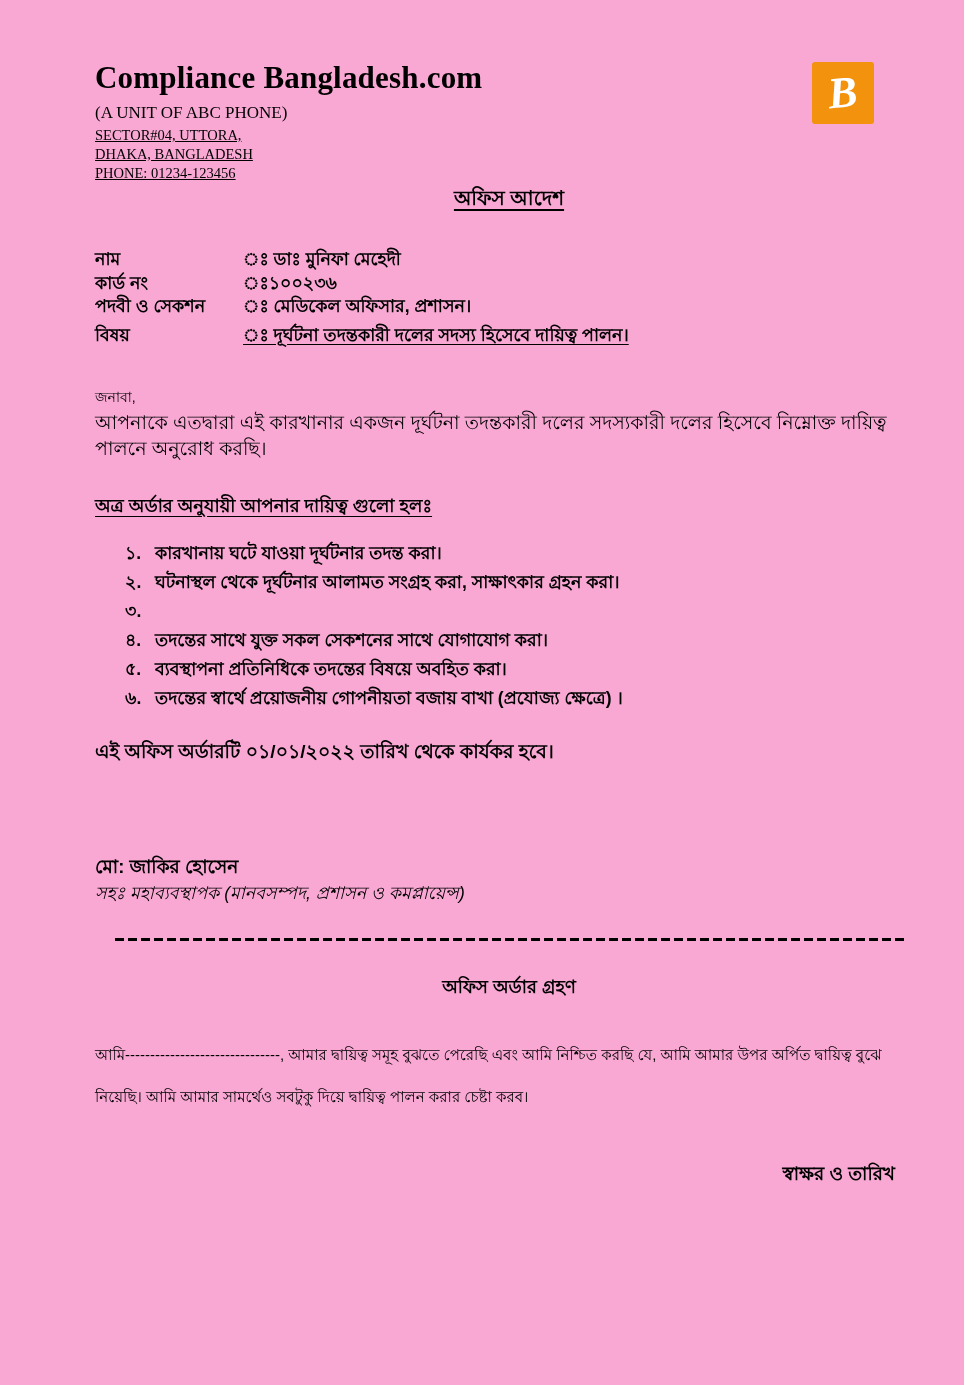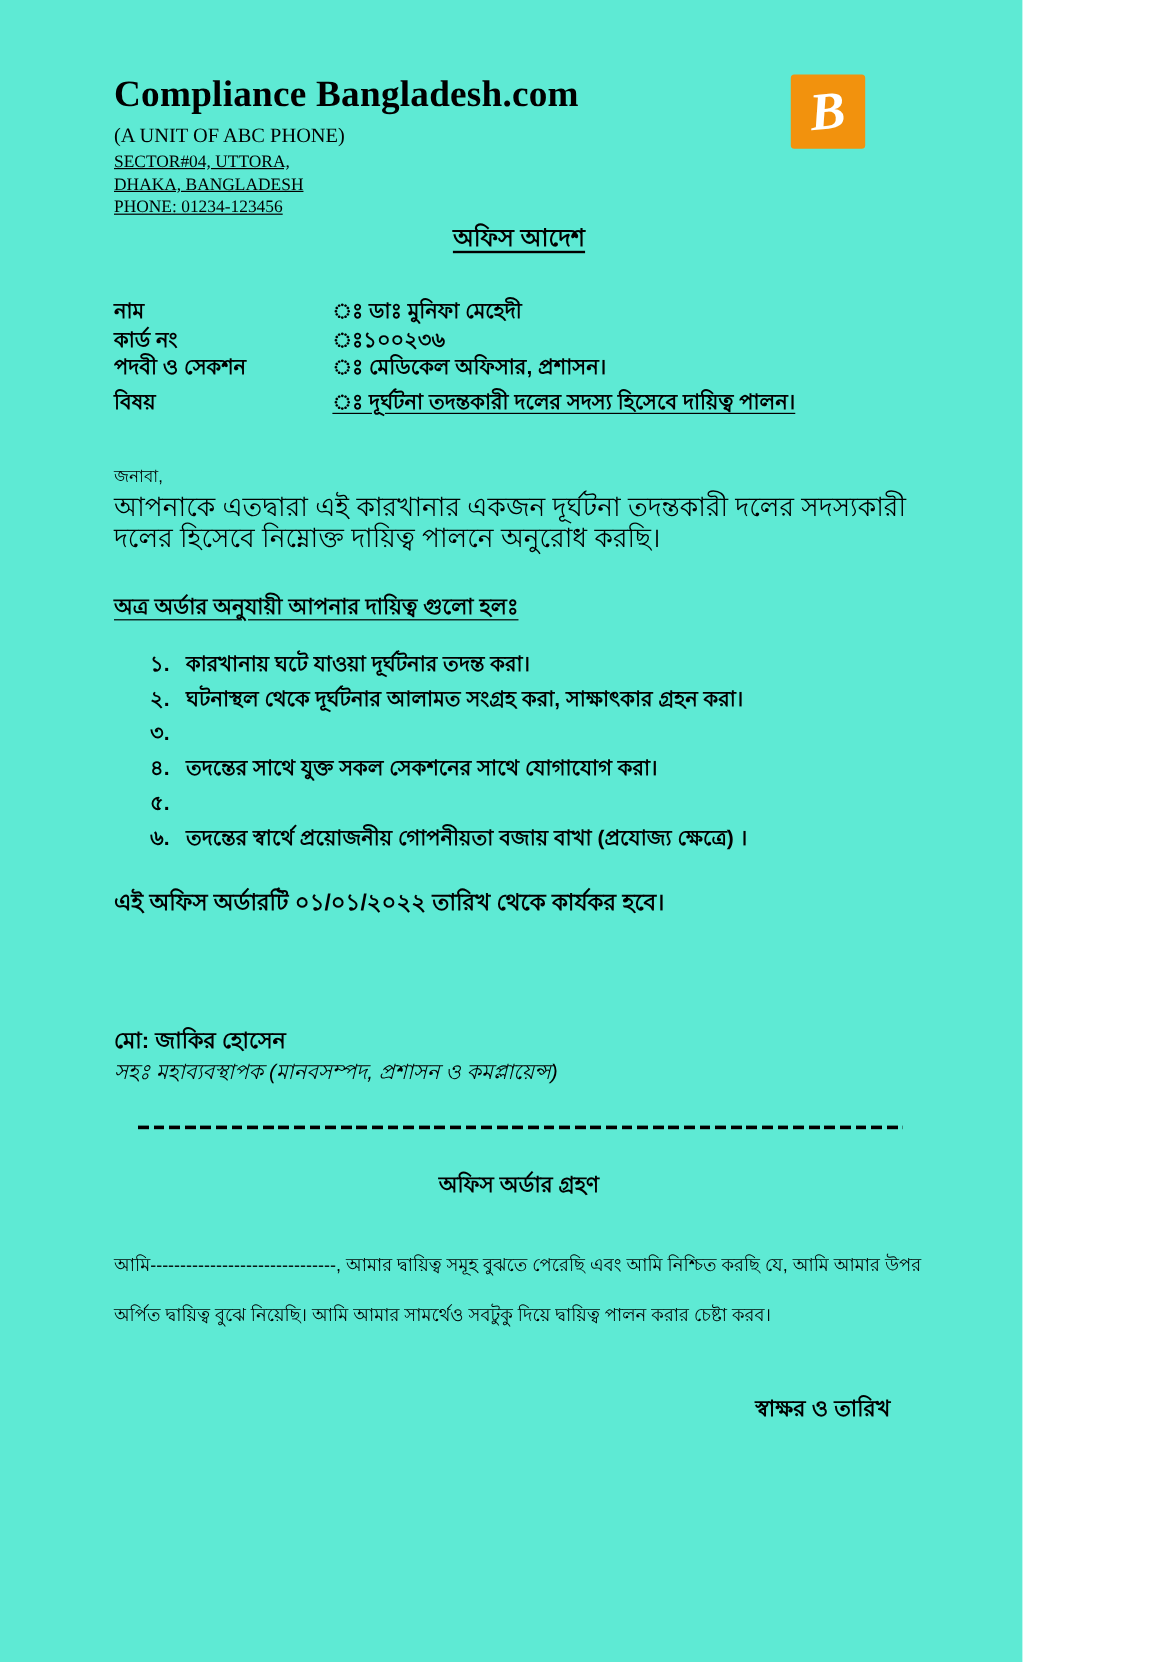--- a/index.html
+++ b/index.html
@@ -1,23 +1,23 @@
 <!DOCTYPE html>
 <html><head>
 <meta charset="utf-8">
 <style>
   * { margin: 0; padding: 0; box-sizing: border-box; }
   html, body { background: #ffffff; }
   .page {
-    width: 852px;
+    width: 964px;
     height: 1385px;
-    background: #5eead4;
+    background: #f9a8d4;
     color: #000000;
     font-family: "Liberation Sans", sans-serif;
-    padding: 60px 82px 0 95px;
+    padding: 60px 41px 0 95px;
     position: relative;
     overflow: hidden;
   }
 
   
   .header-row { display: flex; justify-content: space-between; align-items: flex-start; }
   .lh-left { font-family: "Liberation Serif", serif; }
   .company-name { font-size: 31px; font-weight: bold; letter-spacing: 0.2px; margin-bottom: 7px; }
   .unit-line { font-size: 17px; margin-bottom: 3px; }
   .addr-line { font-size: 14.5px; line-height: 19px; text-decoration: underline; }
@@ -40,27 +40,27 @@
   }
 
   
   .doc-title {
     text-align: center; 
     font-size: 20px; font-weight: bold; text-decoration: underline;
     text-underline-offset: 4px;
   }
 
   .fields { margin-top: 32px; }
-  .field-row { display: flex; font-size: 17.5px; font-weight: bold; line-height: 23.5px; gap: 34px; }
+  .field-row { display: flex; font-size: 17.5px; font-weight: bold; line-height: 23.5px; }
   .field-label { width: 148px; flex: 0 0 148px; }
   .field-row.subject-row { margin-top: 5px; }
   .underline { text-decoration: underline; text-underline-offset: 3px; }
 
   .salutation { margin-top: 38px; font-size: 14px; line-height: 25px; }
-  .intro-par { font-size: 22px; line-height: 26px; max-width: 800px; }
+  .intro-par { font-size: 19px; line-height: 26px; max-width: 800px; }
 
   .duties-heading {
     margin-top: 30px; font-size: 18px; font-weight: bold;
     text-decoration: underline; text-underline-offset: 4px;
   }
 
   .duties { margin-top: 16px; }
   .duty-item { display: flex; font-size: 17.5px; font-weight: bold; line-height: 29px; }
   .duty-num { width: 30px; flex: 0 0 30px; margin-left: 30px; }
 
@@ -139,20 +139,21 @@
     </div>
     <div class="duty-item">
       <span class="duty-num">৩.</span>
     </div>
     <div class="duty-item">
       <span class="duty-num">৪.</span>
       <span class="duty-text">তদন্তের সাথে যুক্ত সকল সেকশনের সাথে যোগাযোগ করা।</span>
     </div>
     <div class="duty-item">
       <span class="duty-num">৫.</span>
+      <span class="duty-text">ব্যবস্থাপনা প্রতিনিধিকে তদন্তের বিষয়ে অবহিত করা।</span>
     </div>
     <div class="duty-item">
       <span class="duty-num">৬.</span>
       <span class="duty-text">তদন্তের স্বার্থে প্রয়োজনীয় গোপনীয়তা বজায় বাখা (প্রযোজ্য ক্ষেত্রে) ।</span>
     </div>
   </div>
 
   <div class="effective-line">এই অফিস অর্ডারটি ০১/০১/২০২২ তারিখ থেকে কার্যকর হবে।</div>
 
   <div class="sign-block">

